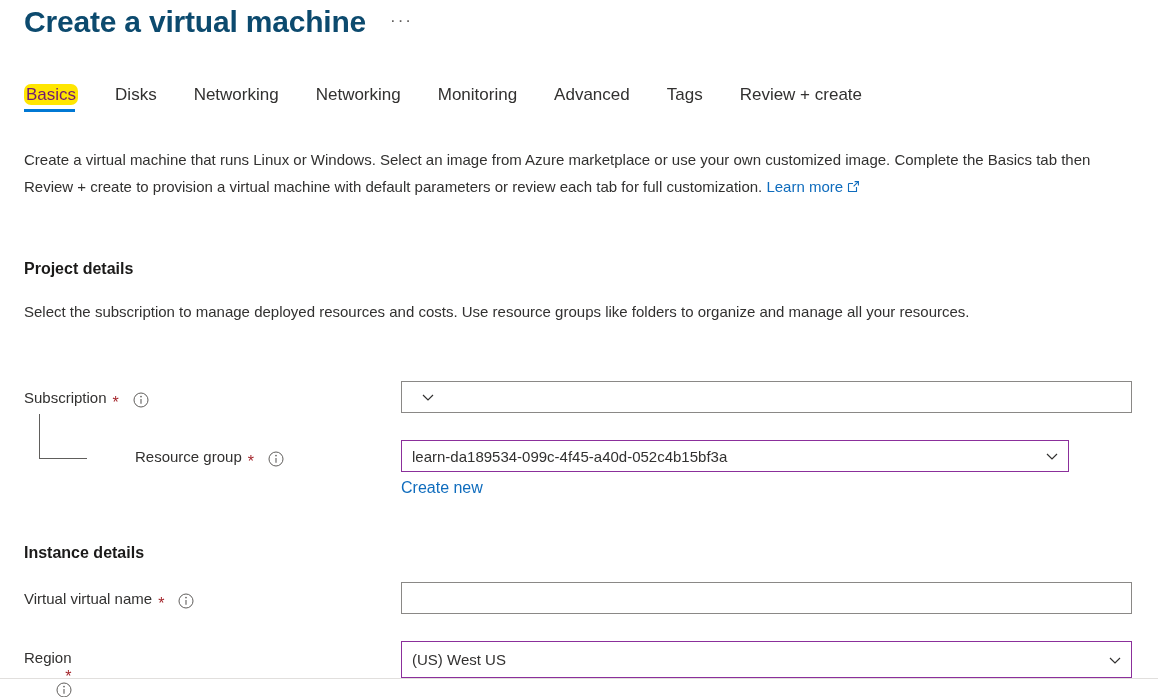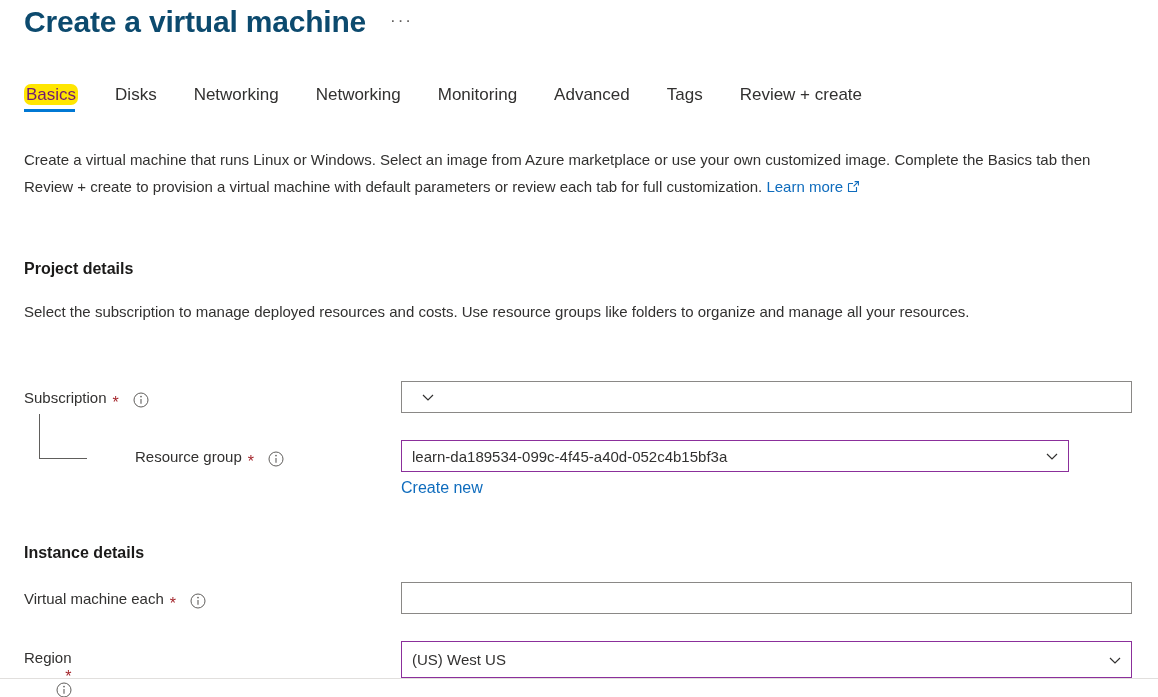--- a/index.html
+++ b/index.html
@@ -291,21 +291,21 @@
     <svg width="16" height="16" viewBox="0 0 16 16">
         <path d="M3 6 L8 11 L13 6" fill="none" stroke="#323130" stroke-width="1.2"></path>
       </svg>
   </span>
 </div>
 <a class="create-new">Create new</a>
 
 <div class="section-heading" id="instance-details-heading">Instance details</div>
 
 <div class="form-label" style="left:24px; top:589px;">
-  <span>Virtual machine each</span>
+  <span>Virtual virtual name</span>
   <span class="req">*</span>
   <span class="info-icon">
     <svg width="16" height="16" viewBox="0 0 16 16">
         <circle cx="8" cy="8" r="7" fill="none" stroke="#605e5c" stroke-width="1"></circle>
         <circle cx="8" cy="4.6" r="0.85" fill="#605e5c"></circle>
         <path d="M8 7 V11.8" stroke="#605e5c" stroke-width="1.1" fill="none"></path>
       </svg>
   </span>
 </div>
 <div class="field" style="left:401px; top:582px; width:731px;">

